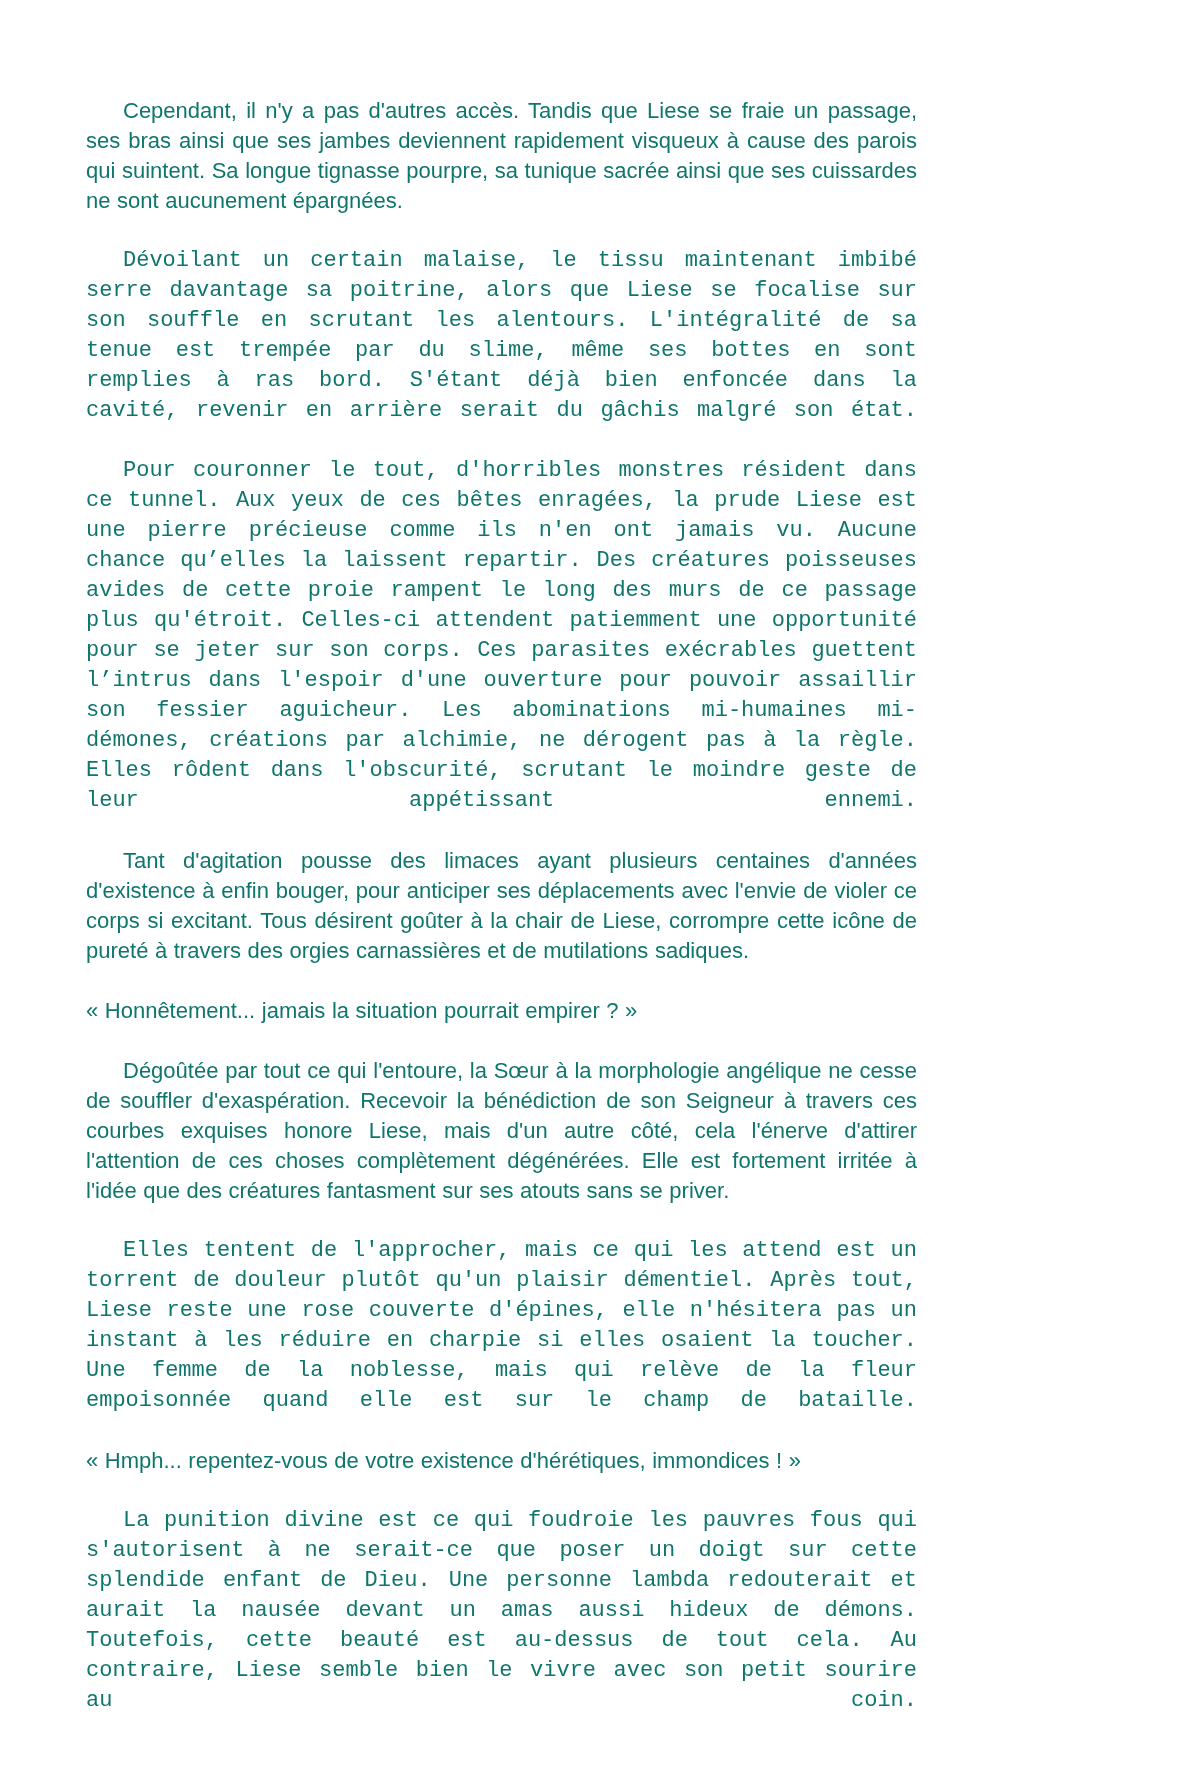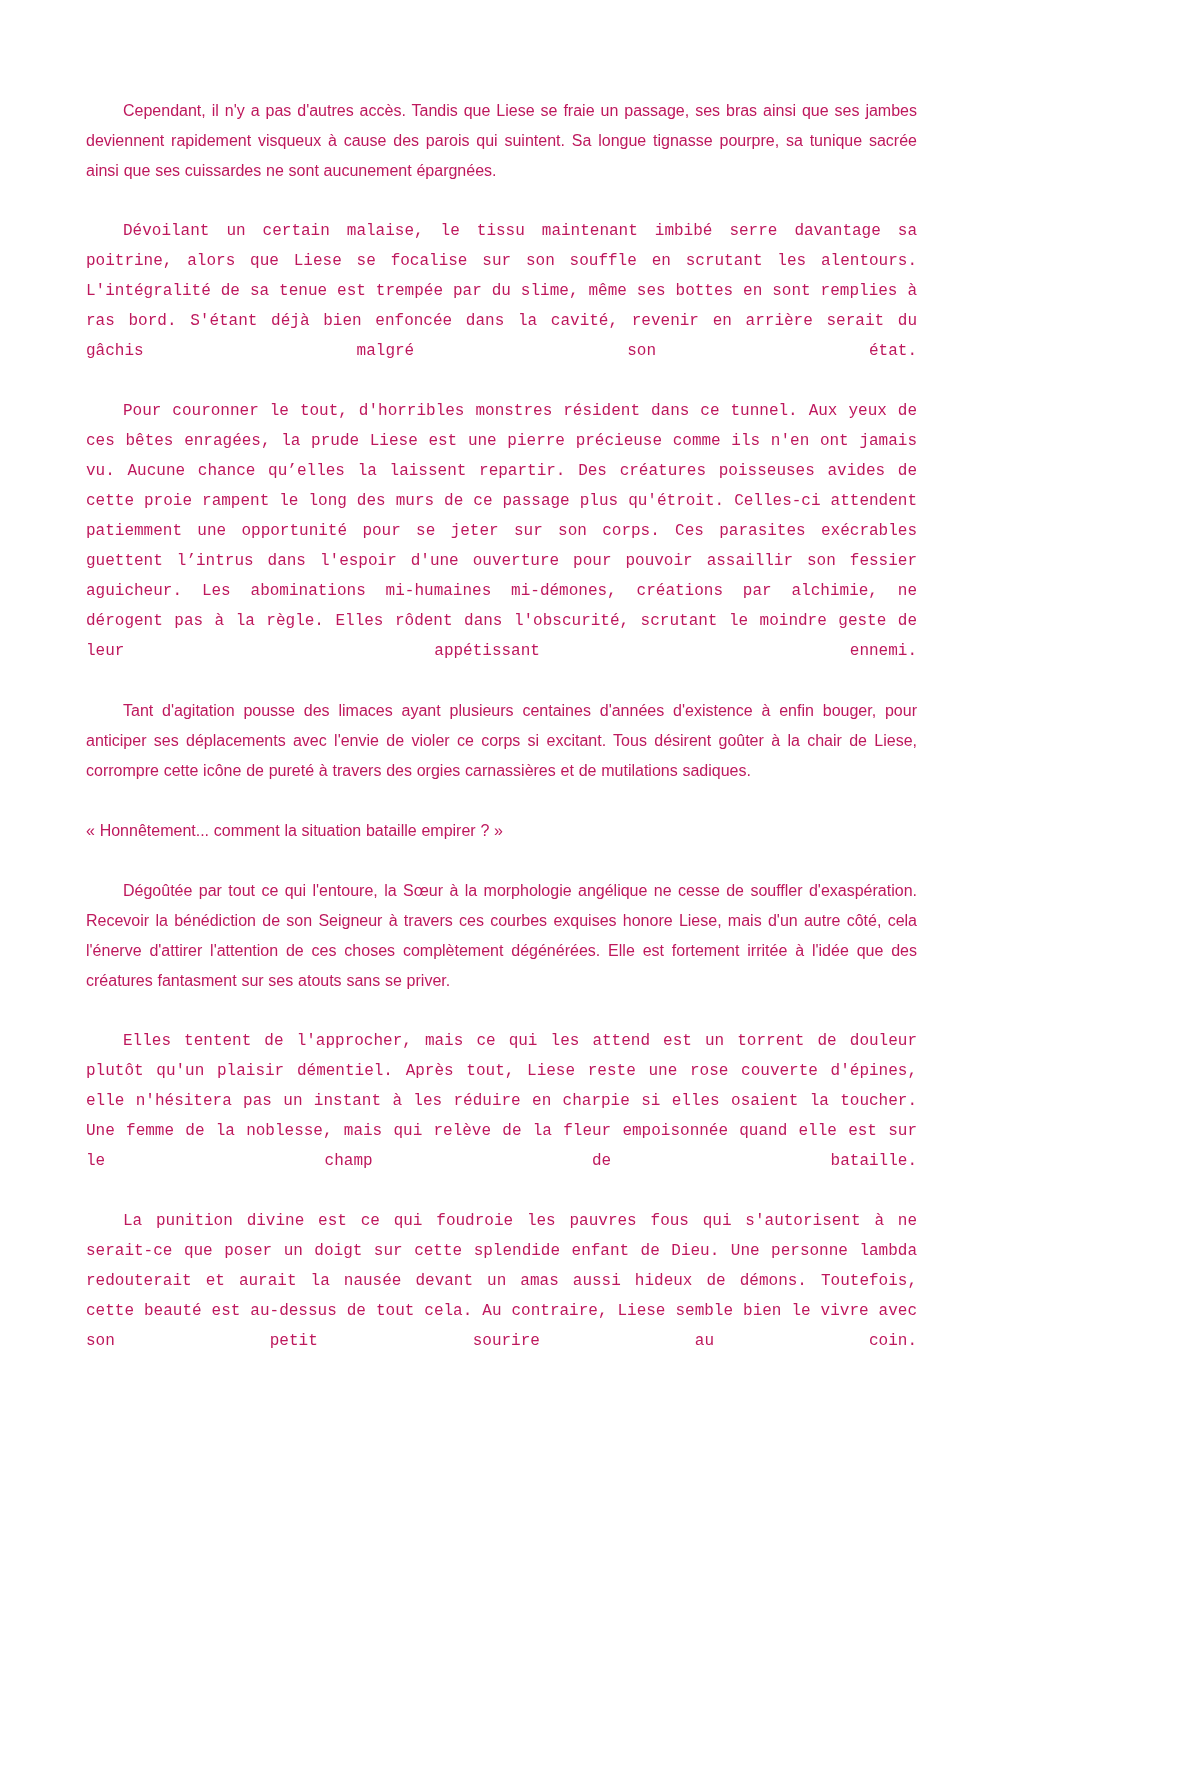--- a/index.html
+++ b/index.html
@@ -5,23 +5,23 @@
   html, body {
     margin: 0;
     padding: 0;
     background: #ffffff;
   }
   .page {
     position: relative;
     width: 1004px;
     height: 1777px;
     background: #ffffff;
-    color: #be185d;
+    color: #0f766e;
     font-family: "Liberation Sans", sans-serif;
-    font-size: 16px;
+    font-size: 22px;
     line-height: 30px;
     box-sizing: border-box;
     padding: 96px 87px 0 86px;
     overflow: hidden;
   }
   .para {
     margin: 0 0 30px 0;
     text-align: justify;
     word-spacing: 0.02em;
   }
@@ -34,17 +34,18 @@
   }
 </style>
 </head>
 <body>
 
 <div class="page">
   <p class="para p-indent">Cependant, il n'y a pas d'autres accès. Tandis que Liese se fraie un passage, ses bras ainsi que ses jambes deviennent rapidement visqueux à cause des parois qui suintent. Sa longue tignasse pourpre, sa tunique sacrée ainsi que ses cuissardes ne sont aucunement épargnées.</p>
   <p class="para p-indent p-justify-last">Dévoilant un certain malaise, le tissu maintenant imbibé serre davantage sa poitrine, alors que Liese se focalise sur son souffle en scrutant les alentours. L'intégralité de sa tenue est trempée par du slime, même ses bottes en sont remplies à ras bord. S'étant déjà bien enfoncée dans la cavité, revenir en arrière serait du gâchis malgré son état.</p>
   <p class="para p-indent p-justify-last">Pour couronner le tout, d'horribles monstres résident dans ce tunnel. Aux yeux de ces bêtes enragées, la prude Liese est une pierre précieuse comme ils n'en ont jamais vu. Aucune chance qu’elles la laissent repartir. Des créatures poisseuses avides de cette proie rampent le long des murs de ce passage plus qu'étroit. Celles-ci attendent patiemment une opportunité pour se jeter sur son corps. Ces parasites exécrables guettent l’intrus dans l'espoir d'une ouverture pour pouvoir assaillir son fessier aguicheur. Les abominations mi-humaines mi-démones, créations par alchimie, ne dérogent pas à la règle. Elles rôdent dans l'obscurité, scrutant le moindre geste de leur appétissant ennemi.</p>
   <p class="para p-indent">Tant d'agitation pousse des limaces ayant plusieurs centaines d'années d'existence à enfin bouger, pour anticiper ses déplacements avec l'envie de violer ce corps si excitant. Tous désirent goûter à la chair de Liese, corrompre cette icône de pureté à travers des orgies carnassières et de mutilations sadiques.</p>
-  <p class="para">« Honnêtement... comment la situation bataille empirer ? »</p>
+  <p class="para">« Honnêtement... jamais la situation pourrait empirer ? »</p>
   <p class="para p-indent">Dégoûtée par tout ce qui l'entoure, la Sœur à la morphologie angélique ne cesse de souffler d'exaspération. Recevoir la bénédiction de son Seigneur à travers ces courbes exquises honore Liese, mais d'un autre côté, cela l'énerve d'attirer l'attention de ces choses complètement dégénérées. Elle est fortement irritée à l'idée que des créatures fantasment sur ses atouts sans se priver.</p>
   <p class="para p-indent p-justify-last">Elles tentent de l'approcher, mais ce qui les attend est un torrent de douleur plutôt qu'un plaisir démentiel. Après tout, Liese reste une rose couverte d'épines, elle n'hésitera pas un instant à les réduire en charpie si elles osaient la toucher. Une femme de la noblesse, mais qui relève de la fleur empoisonnée quand elle est sur le champ de bataille.</p>
+  <p class="para">« Hmph... repentez-vous de votre existence d'hérétiques, immondices ! »</p>
   <p class="para p-indent p-justify-last">La punition divine est ce qui foudroie les pauvres fous qui s'autorisent à ne serait-ce que poser un doigt sur cette splendide enfant de Dieu. Une personne lambda redouterait et aurait la nausée devant un amas aussi hideux de démons. Toutefois, cette beauté est au-dessus de tout cela. Au contraire, Liese semble bien le vivre avec son petit sourire au coin.</p>
 </div>
 
 </body></html>

